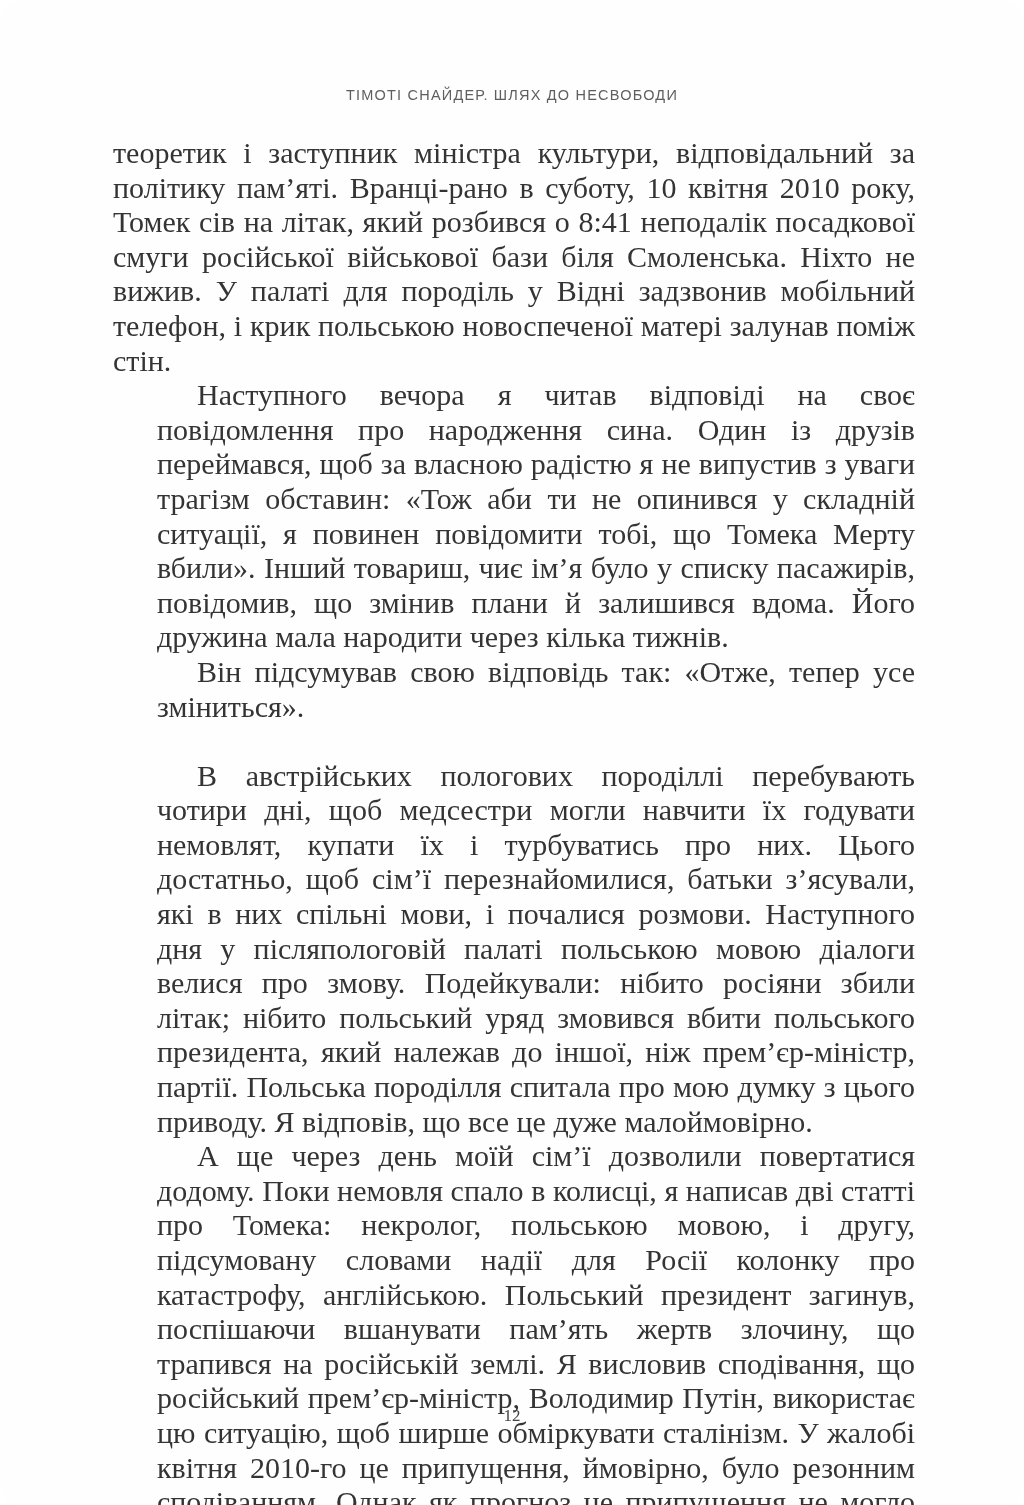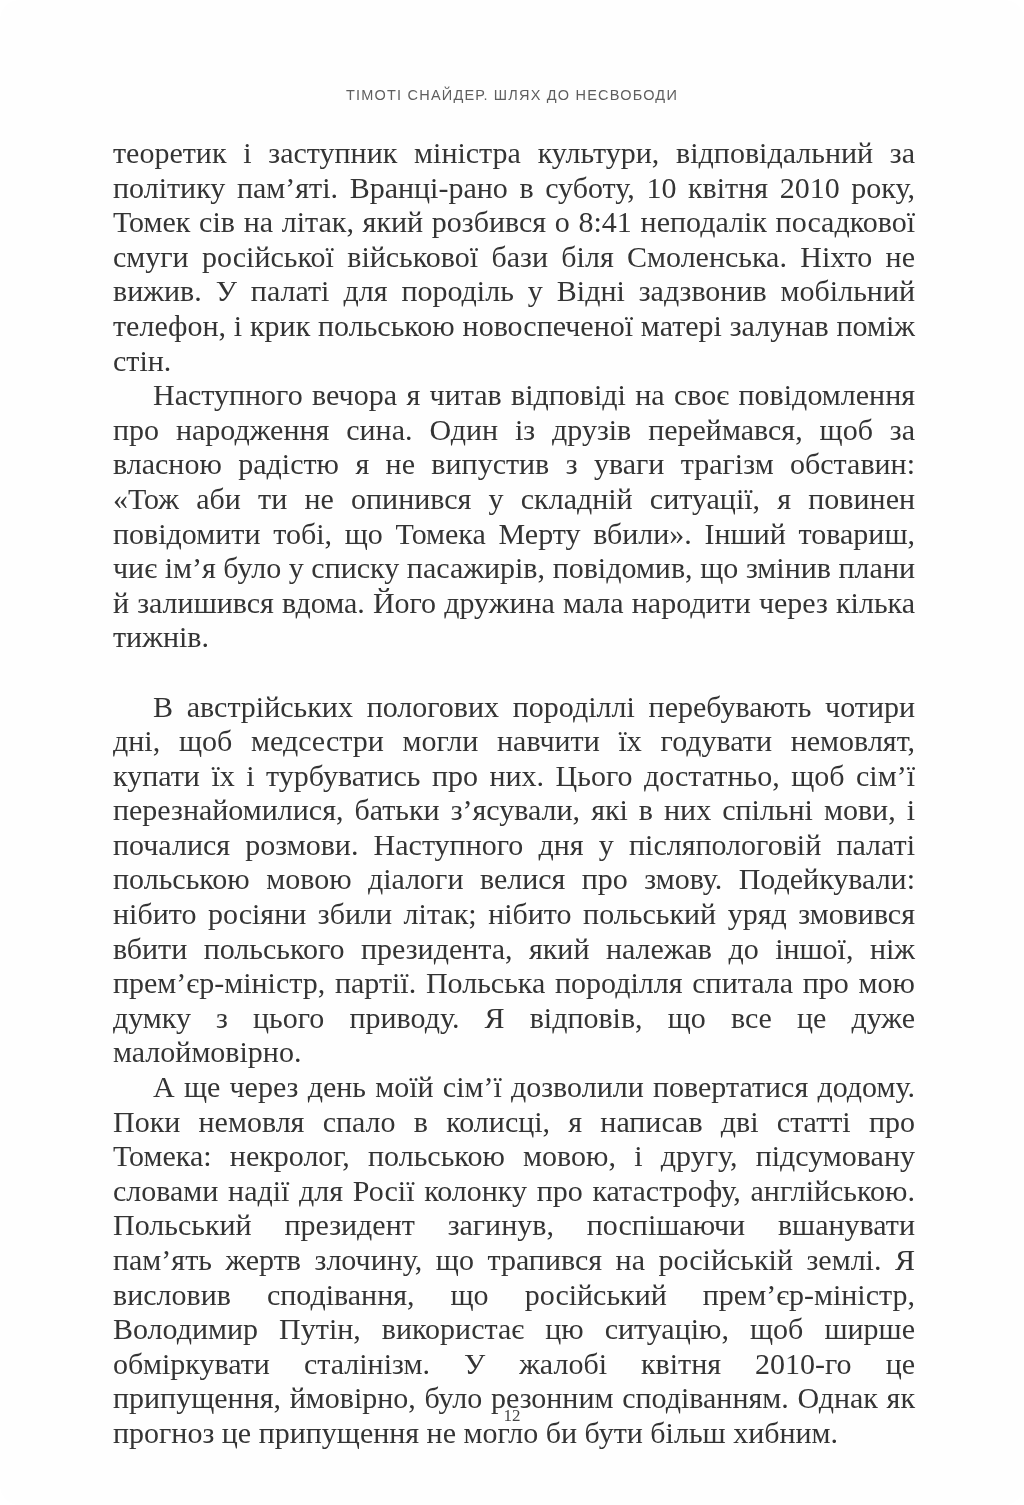--- a/index.html
+++ b/index.html
@@ -36,20 +36,21 @@
     line-height: 34.6px;
     color: #343434;
     text-align: justify;
   }
   .para {
     margin: 0;
     padding: 0;
   }
   .para.indent {
     text-indent: 40px;
+    margin-left: 44px;
   }
   .para.space-before {
     margin-top: 34.6px;
   }
   .page-number {
     position: absolute;
     top: 1406px;
     left: 0;
     width: 100%;
     text-align: center;
@@ -60,18 +61,19 @@
 </style>
 </head>
 <body>
 
 <div class="page">
   <div class="running-head">ТІМОТІ СНАЙДЕР. ШЛЯХ ДО НЕСВОБОДИ</div>
 
   <div class="body-text">
       <p class="para">теоретик і заступник міністра культури, відповідальний за політику пам’яті. Вранці-рано в суботу, 10 квітня 2010 року, Томек сів на літак, який розбився о 8:41 неподалік посадкової смуги російської військової бази біля Смоленська. Ніхто не вижив. У палаті для породіль у Відні задзвонив мобільний телефон, і крик польською новоспеченої матері залунав поміж стін.</p>
       <p class="para indent">Наступного вечора я читав відповіді на своє повідомлення про народження сина. Один із друзів переймався, щоб за власною радістю я не випустив з уваги трагізм обставин: «Тож аби ти не опинився у складній ситуації, я повинен повідомити тобі, що Томека Мерту вбили». Інший товариш, чиє ім’я було у списку пасажирів, повідомив, що змінив плани й залишився вдома. Його дружина мала народити через кілька тижнів.</p>
+      <p class="para indent">Він підсумував свою відповідь так: «Отже, тепер усе зміниться».</p>
       <p class="para indent space-before">В австрійських пологових породіллі перебувають чотири дні, щоб медсестри могли навчити їх годувати немовлят, купати їх і турбуватись про них. Цього достатньо, щоб сім’ї перезнайомилися, батьки з’ясували, які в них спільні мови, і почалися розмови. Наступного дня у післяпологовій палаті польською мовою діалоги велися про змову. Подейкували: нібито росіяни збили літак; нібито польський уряд змовився вбити польського президента, який належав до іншої, ніж прем’єр-міністр, партії. Польська породілля спитала про мою думку з цього приводу. Я відповів, що все це дуже малоймовірно.</p>
       <p class="para indent">А ще через день моїй сім’ї дозволили повертатися додому. Поки немовля спало в колисці, я написав дві статті про Томека: некролог, польською мовою, і другу, підсумовану словами надії для Росії колонку про катастрофу, англійською. Польський президент загинув, поспішаючи вшанувати пам’ять жертв злочину, що трапився на російській землі. Я висловив сподівання, що російський прем’єр-міністр, Володимир Путін, використає цю ситуацію, щоб ширше обміркувати сталінізм. У жалобі квітня 2010-го це припущення, ймовірно, було резонним сподіванням. Однак як прогноз це припущення не могло би бути більш хибним.</p>
     </div>
 
   <div class="page-number">12</div>
 </div>
 
 </body></html>

